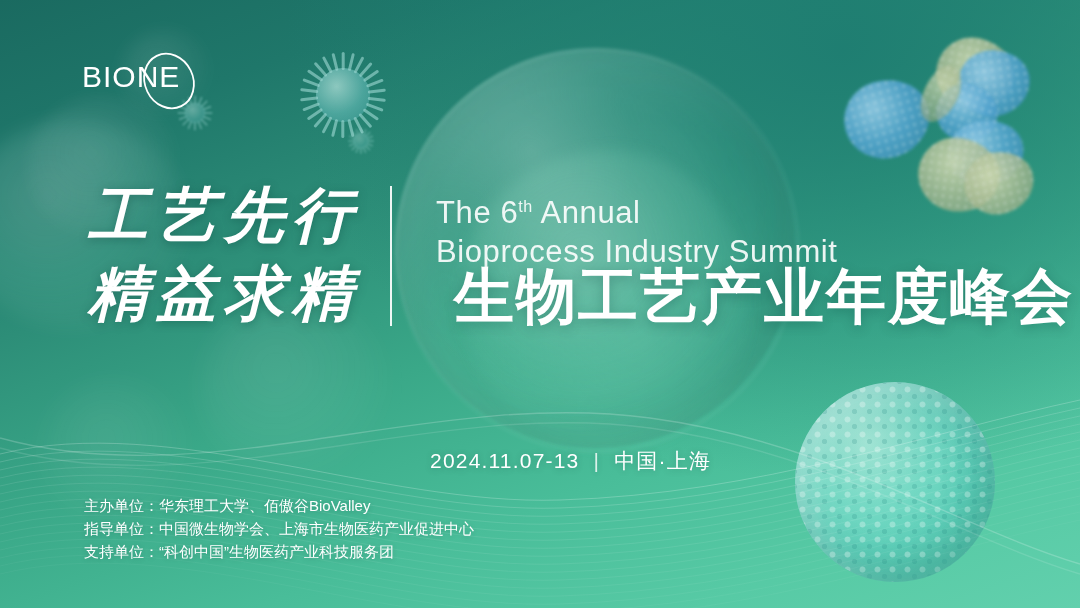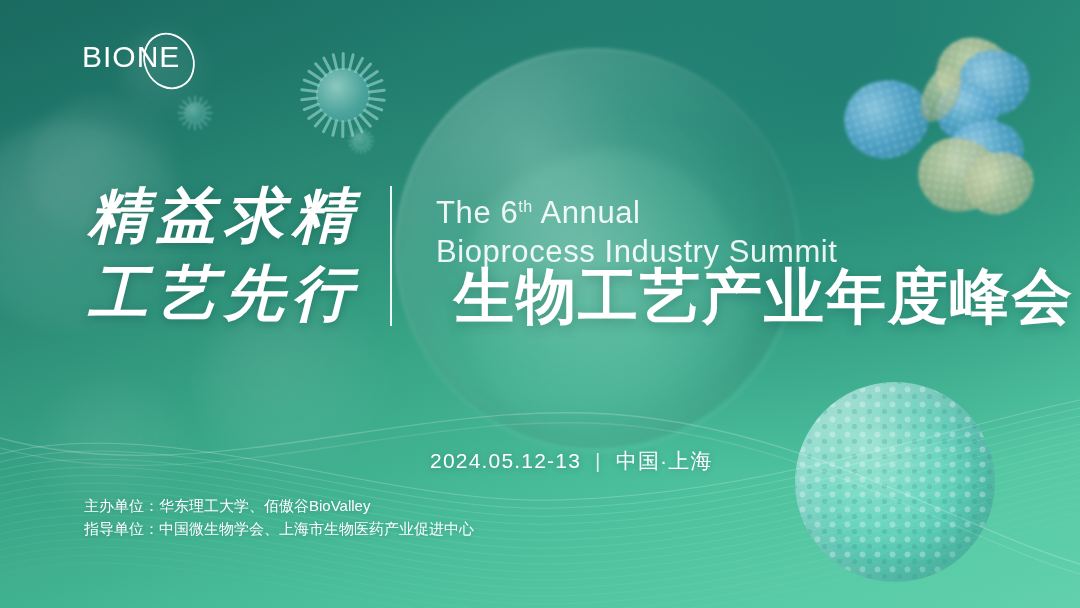--- a/index.html
+++ b/index.html
@@ -178,21 +178,21 @@
     border-radius: inherit;
     background-image: radial-gradient(circle at 50% 50%, rgba(255,255,255,0.30) 0 1.6px, rgba(255,255,255,0) 2.3px);
     background-size: 8px 8px;
     opacity: 0.7;
   }
 
   
   .waves { position: absolute; left: 0; bottom: 0; width: 1080px; height: 230px; }
 
   
-  .logo { position: absolute; left: 82px; top: 32px; width: 130px; height: 54px; text-align: right; }
+  .logo { position: absolute; left: 82px; top: 52px; width: 130px; height: 54px; text-align: right; }
   .logo-text {
     position: absolute; left: 0; top: 8px;
     font-size: 30px; letter-spacing: 1px; font-weight: 400;
     color: #ffffff;
     font-family: "Liberation Sans", sans-serif;
   }
   .logo-ring {
     position: absolute; left: 58px; top: 0px;
     width: 54px; height: 54px;
     border: 2.5px solid #ffffff;
@@ -423,37 +423,38 @@
       <path d="M0,70 C210,128 430,20 650,50 C830,74 960,160 1080,196" stroke-opacity="0.12"></path>
     </g>
   </svg>
 
   <div class="logo">
     <div class="logo-text">BIONE</div>
     <div class="logo-ring"></div>
   </div>
 
   <div class="slogan">
+    <div>工艺先行</div>
     <div>精益求精</div>
-    <div>工艺先行</div>
   </div>
 
   <div class="divider"></div>
 
   <div class="title-row">
     <div class="en-title">
       <div><span>The 6</span><sup>th</sup><span> Annual</span></div>
       <div>Bioprocess Industry Summit</div>
     </div>
   </div>
 
   <div class="cn-title">生物工艺产业年度峰会</div>
 
   <div class="dateline">
-    <span>2024.05.12-13</span><span class="sep">|</span><span>中国·上海</span>
+    <span>2024.11.07-13</span><span class="sep">|</span><span>中国·上海</span>
   </div>
 
   <div class="footer">
     <div>主办单位：华东理工大学、佰傲谷BioValley</div>
     <div>指导单位：中国微生物学会、上海市生物医药产业促进中心</div>
+    <div>支持单位：“科创中国”生物医药产业科技服务团</div>
   </div>
 
 </div>
 
 </body></html>

